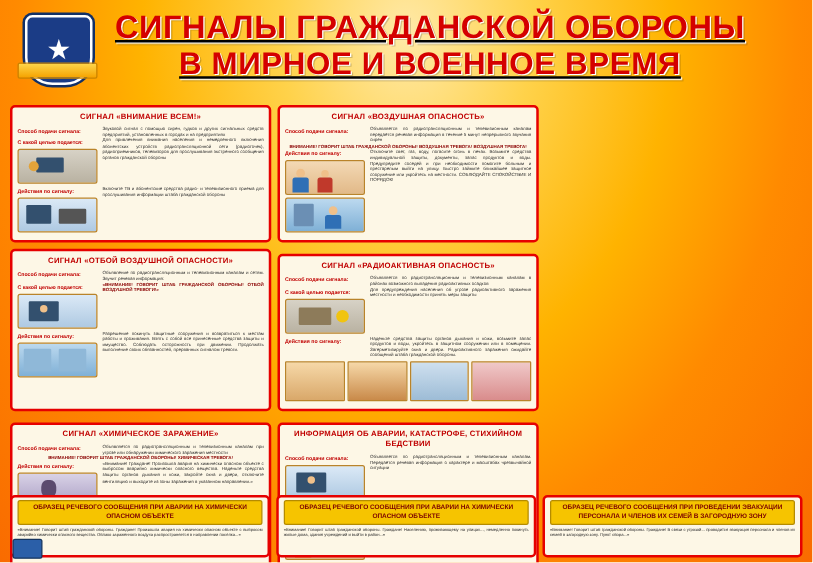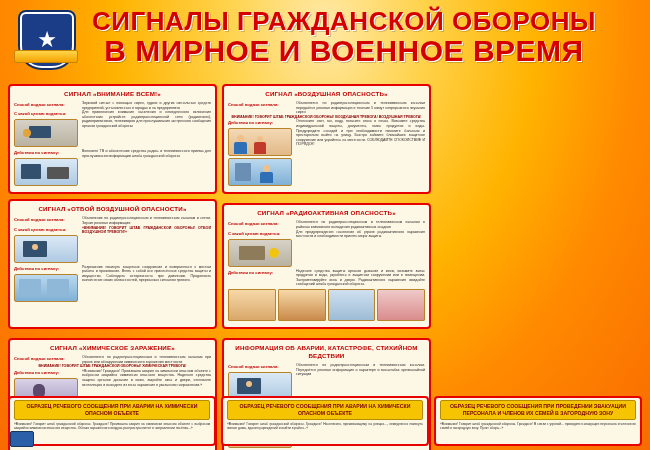--- a/index.html
+++ b/index.html
@@ -32,32 +32,32 @@
   }
   .emblem .star{
     color:#ffffff;font-size:22px;line-height:22px;
   }
   .emblem .ribbon{
     position:absolute;left:0;top:40px;width:62px;height:11px;
     background:linear-gradient(#ffd54a,#f5a300);
     border:1px solid #c98400;border-radius:2px;
   }
   .title-wrap{
-    padding:6px 12px 0 50px;text-align:center;
+    padding:6px 12px 0 50px;text-align:center;text-decoration:underline;
   }
   .title-line{
     color:#d40000;
     font-weight:bold;
     font-size:26px;
     line-height:30px;
     letter-spacing:0.5px;
     text-shadow:1px 1px 0 #ffffff, 2px 2px 0 rgba(0,0,0,.18);
     white-space:nowrap;
   }
-  .title-line.second{font-size:30px;}
+  .title-line.second{font-size:25px;}
   
   .grid{
     position:absolute;left:8px;top:84px;right:8px;
     display:flex;flex-wrap:wrap;gap:5px;
   }
   .card{
     background:#fdf7e6;
     border:2px solid #e60000;
     border-radius:4px;
     width:209px;

